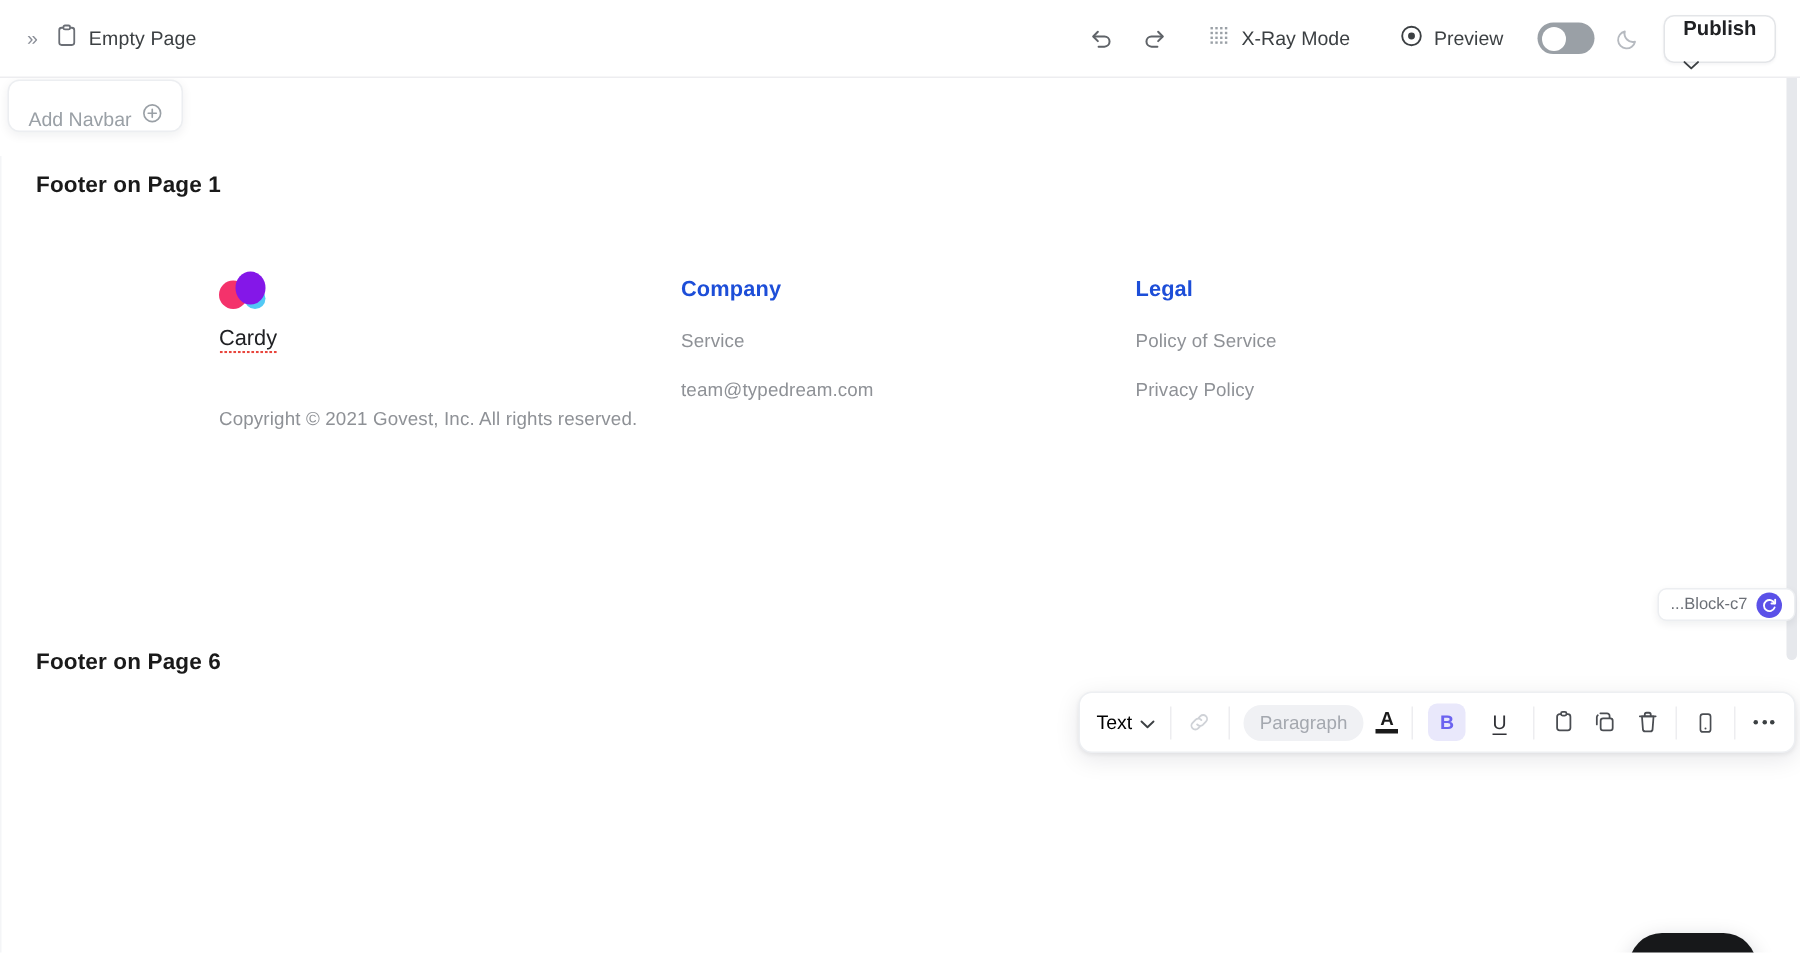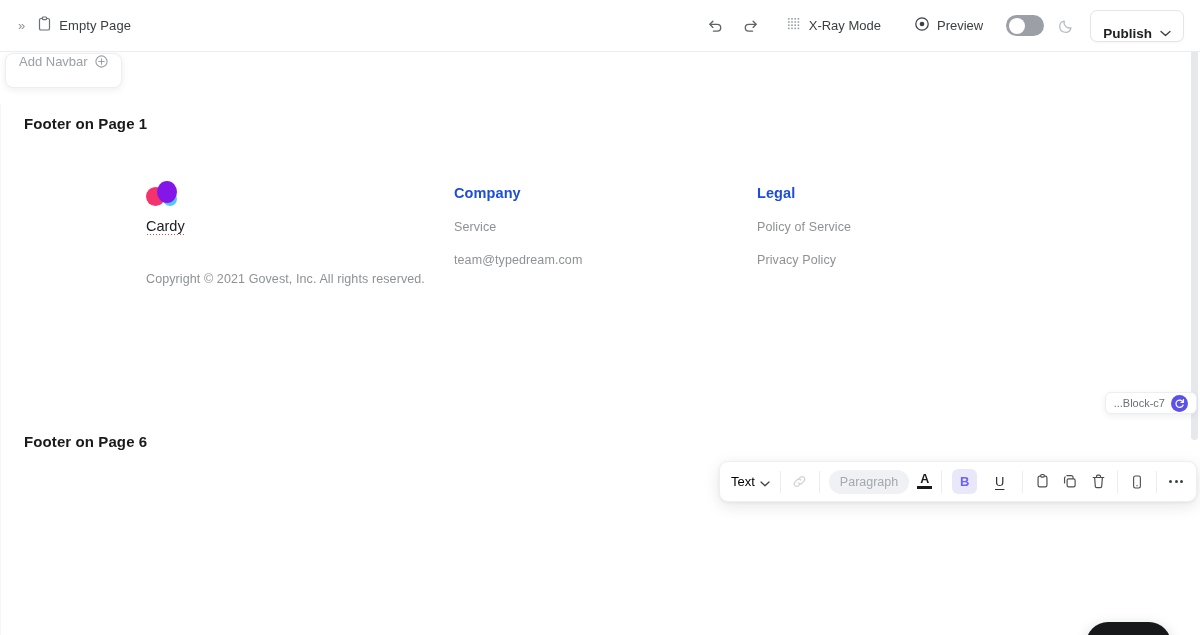--- a/index.html
+++ b/index.html
@@ -98,39 +98,40 @@
   }
   .moon-btn {
     width: 26px; height: 26px;
     display: flex; align-items: center; justify-content: center;
     cursor: pointer;
     color: #b6bac0;
     margin-right: 10px;
   }
   .publish-btn {
     display: flex;
-    align-items: flex-end;
+    align-items: flex-start;
     gap: 8px;
     height: 32px;
     padding: 0 12px;
     border: 1px solid #e3e5e8;
     border-radius: 7px;
     background: #fff;
     cursor: pointer;
     box-shadow: 0 1px 2px rgba(16,24,40,.04);
+    flex-direction: column;
   }
   .publish-label { font-size: 13.5px; color: #202124; font-weight: 600; }
 
   
   .add-navbar {
     position: absolute;
     top: 53px; left: 5px;
     height: 35px;
     display: flex;
-    align-items: flex-start;
+    align-items: flex-end;
     gap: 7px;
     padding: 0 13px;
     background: #ffffff;
     border: 1px solid #eceef1;
     border-radius: 8px;
     box-shadow: 0 2px 7px rgba(16,24,40,.07);
     cursor: pointer;
     z-index: 30;
   }
   .add-navbar-label { font-size: 13px; color: #9aa0a6; }

